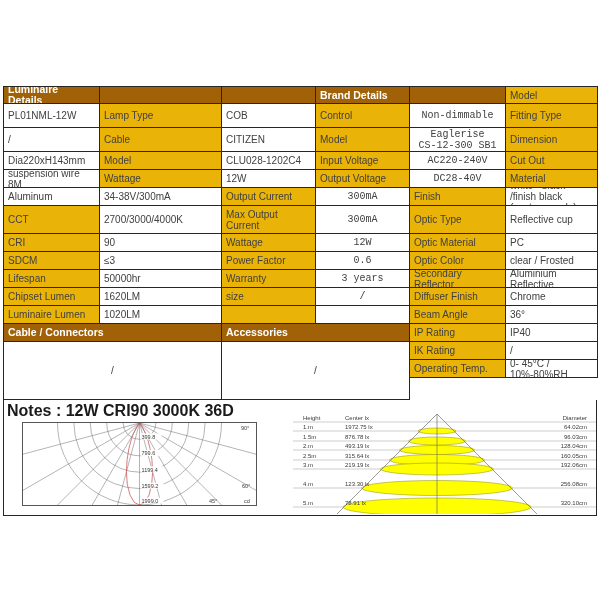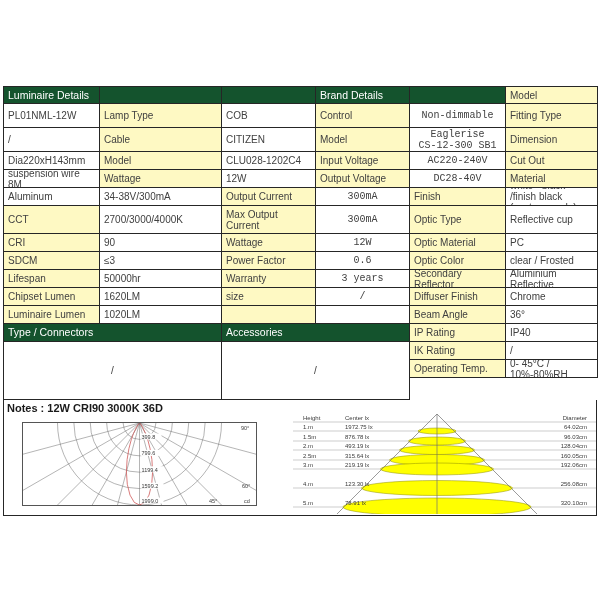--- a/index.html
+++ b/index.html
@@ -7,30 +7,30 @@
         font-family:"Liberation Sans",sans-serif;color:#404040;}
   
   .spec-grid{position:absolute;left:3px;top:86px;width:594px;
     display:grid;
     grid-template-columns:96px 122px 94px 94px 96px 92px;
     grid-template-rows:17px 24px 24px 18px 18px 18px 28px 18px 18px 18px 18px 18px 18px 18px 18px 22px;
     border-top:1px solid #262626;border-left:1px solid #262626;
     font-size:10px;line-height:11px;}
   .cell{box-sizing:border-box;border-right:1px solid #262626;border-bottom:1px solid #262626;
         padding:1px 4px;display:flex;align-items:center;overflow:hidden;background:#fff;}
-  .hdr{background:#14532d;color:#fff;font-weight:normal;font-size:10.5px;}
-  .lbl{background:#fef9c3;}
+  .hdr{background:#a16207;color:#fff;font-weight:bold;font-size:10.5px;}
+  .lbl{background:#eab308;}
   .vc{justify-content:center;text-align:center;font-family:Liberation Mono, monospace;}
   .pre{white-space:pre-line;}
   .span2{grid-column:span 2;}
   .merged{grid-column:span 2;grid-row:span 3;justify-content:center;text-align:center;}
   
   .notes-box{position:absolute;left:3px;top:400px;width:594px;height:116px;box-sizing:border-box;
     border-left:1px solid #262626;border-right:1px solid #262626;border-bottom:1px solid #262626;background:#fff;}
-  .notes-title{position:absolute;left:3px;top:2px;font-weight:bold;font-size:11px;color:#1a1a1a;}
+  .notes-title{position:absolute;left:3px;top:2px;font-weight:bold;font-size:16px;color:#1a1a1a;}
   .polar-svg{position:absolute;left:18px;top:22px;border:1px solid #555;background:#fff;}
   .cone-svg{position:absolute;left:289px;top:12px;background:#fff;}
   svg text{font-family:"Liberation Sans",sans-serif;fill:#3a3a3a;}
   .tick{font-size:5.5px;}
   .tiny{font-size:6px;}
   .gline{stroke:#6b6b6b;stroke-width:0.5;fill:none;}
   .rline{stroke:#9a9a9a;stroke-width:0.5;}
   .cline{stroke:#707070;stroke-width:0.7;fill:none;}
   .beam{stroke:#cf5b5b;stroke-width:0.8;fill:none;}
   .spot{fill:#ffff00;stroke:#8c8c00;stroke-width:0.5;}
@@ -120,21 +120,21 @@
 
     <div class="cell lbl">Diffuser Finish</div>
     <div class="cell">Chrome</div>
     <div class="cell lbl">Luminaire Lumen</div>
     <div class="cell">1020LM</div>
     <div class="cell lbl"></div>
     <div class="cell vc"></div>
 
     <div class="cell lbl">Beam Angle</div>
     <div class="cell">36°</div>
-    <div class="cell hdr span2">Type / Connectors</div>
+    <div class="cell hdr span2">Cable / Connectors</div>
     <div class="cell hdr span2">Accessories</div>
 
     <div class="cell lbl">IP Rating</div>
     <div class="cell">IP40</div>
     <div class="cell merged">/</div>
     <div class="cell merged">/</div>
 
     <div class="cell lbl">IK Rating</div>
     <div class="cell">/</div>
 

